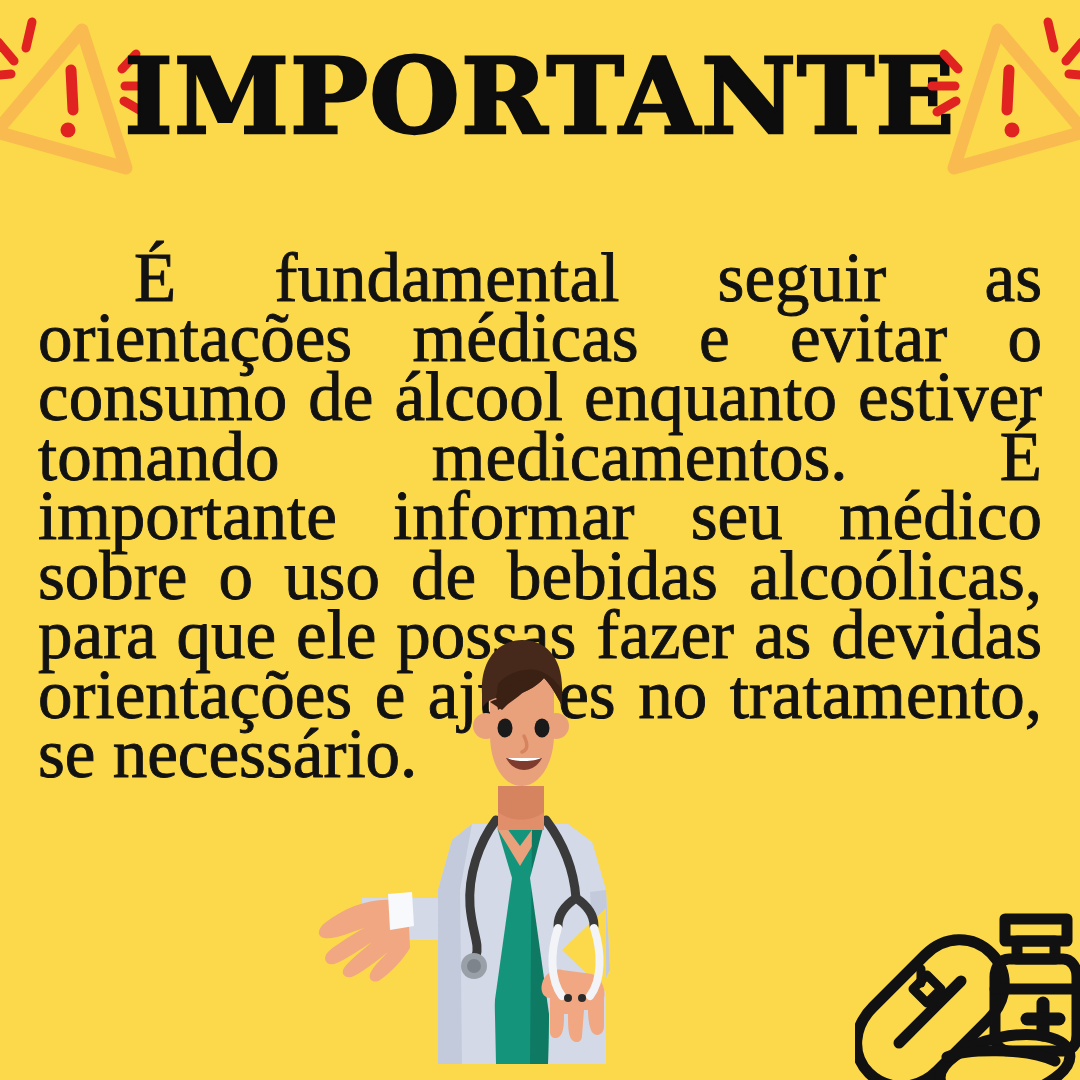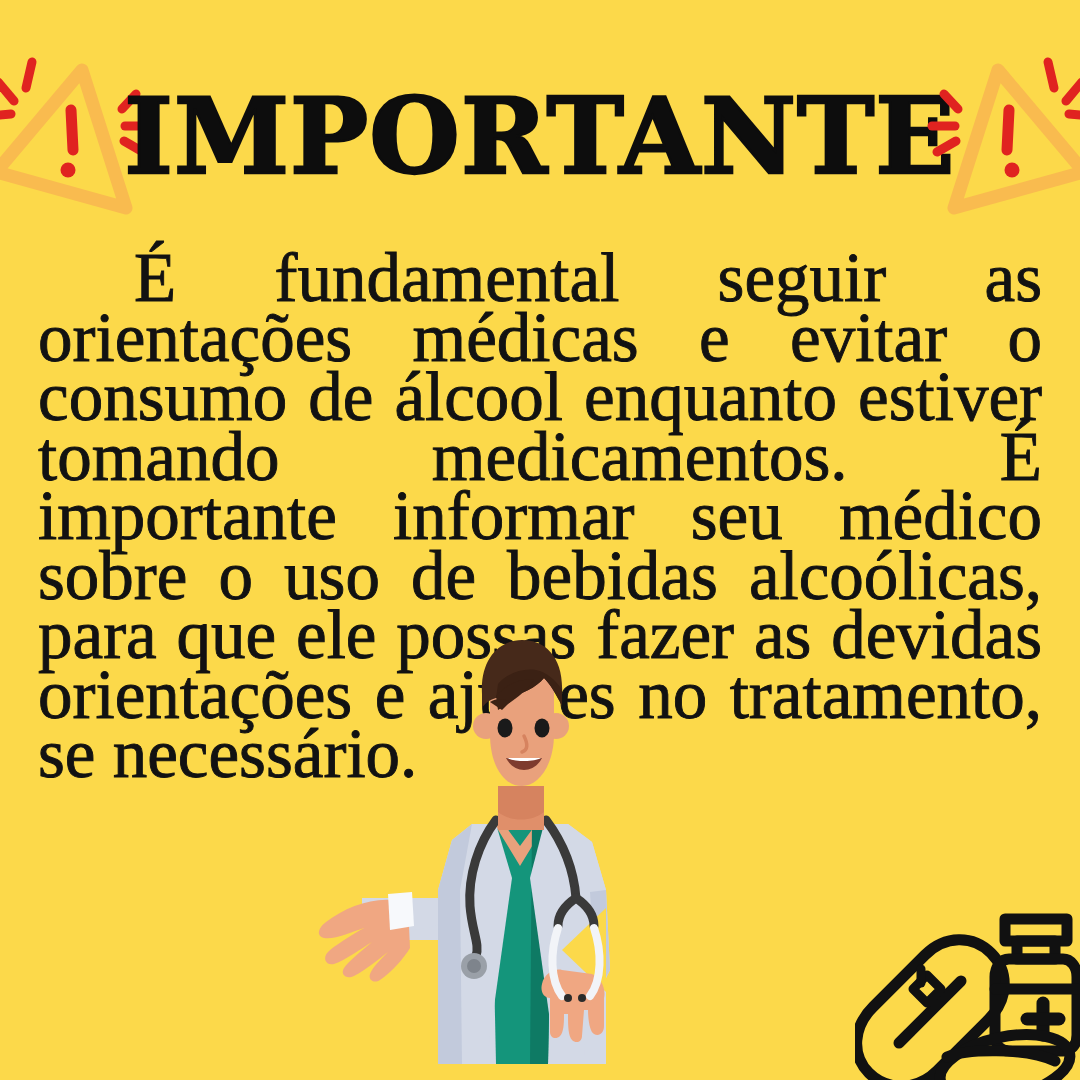--- a/index.html
+++ b/index.html
@@ -16,21 +16,20 @@
     font-family: "Liberation Serif", "DejaVu Serif", serif;
   }
 
   
   #title-row {
     position: absolute;
     left: 0;
     top: 0;
     width: 1080px;
     height: 190px;
-    margin-top: 40px;
   }
   #page-title {
     position: absolute;
     left: 0;
     top: 42px;
     width: 1080px;
     text-align: center;
     font-family: "DejaVu Serif", "Liberation Serif", serif;
     font-weight: 700;
     font-size: 104px;

